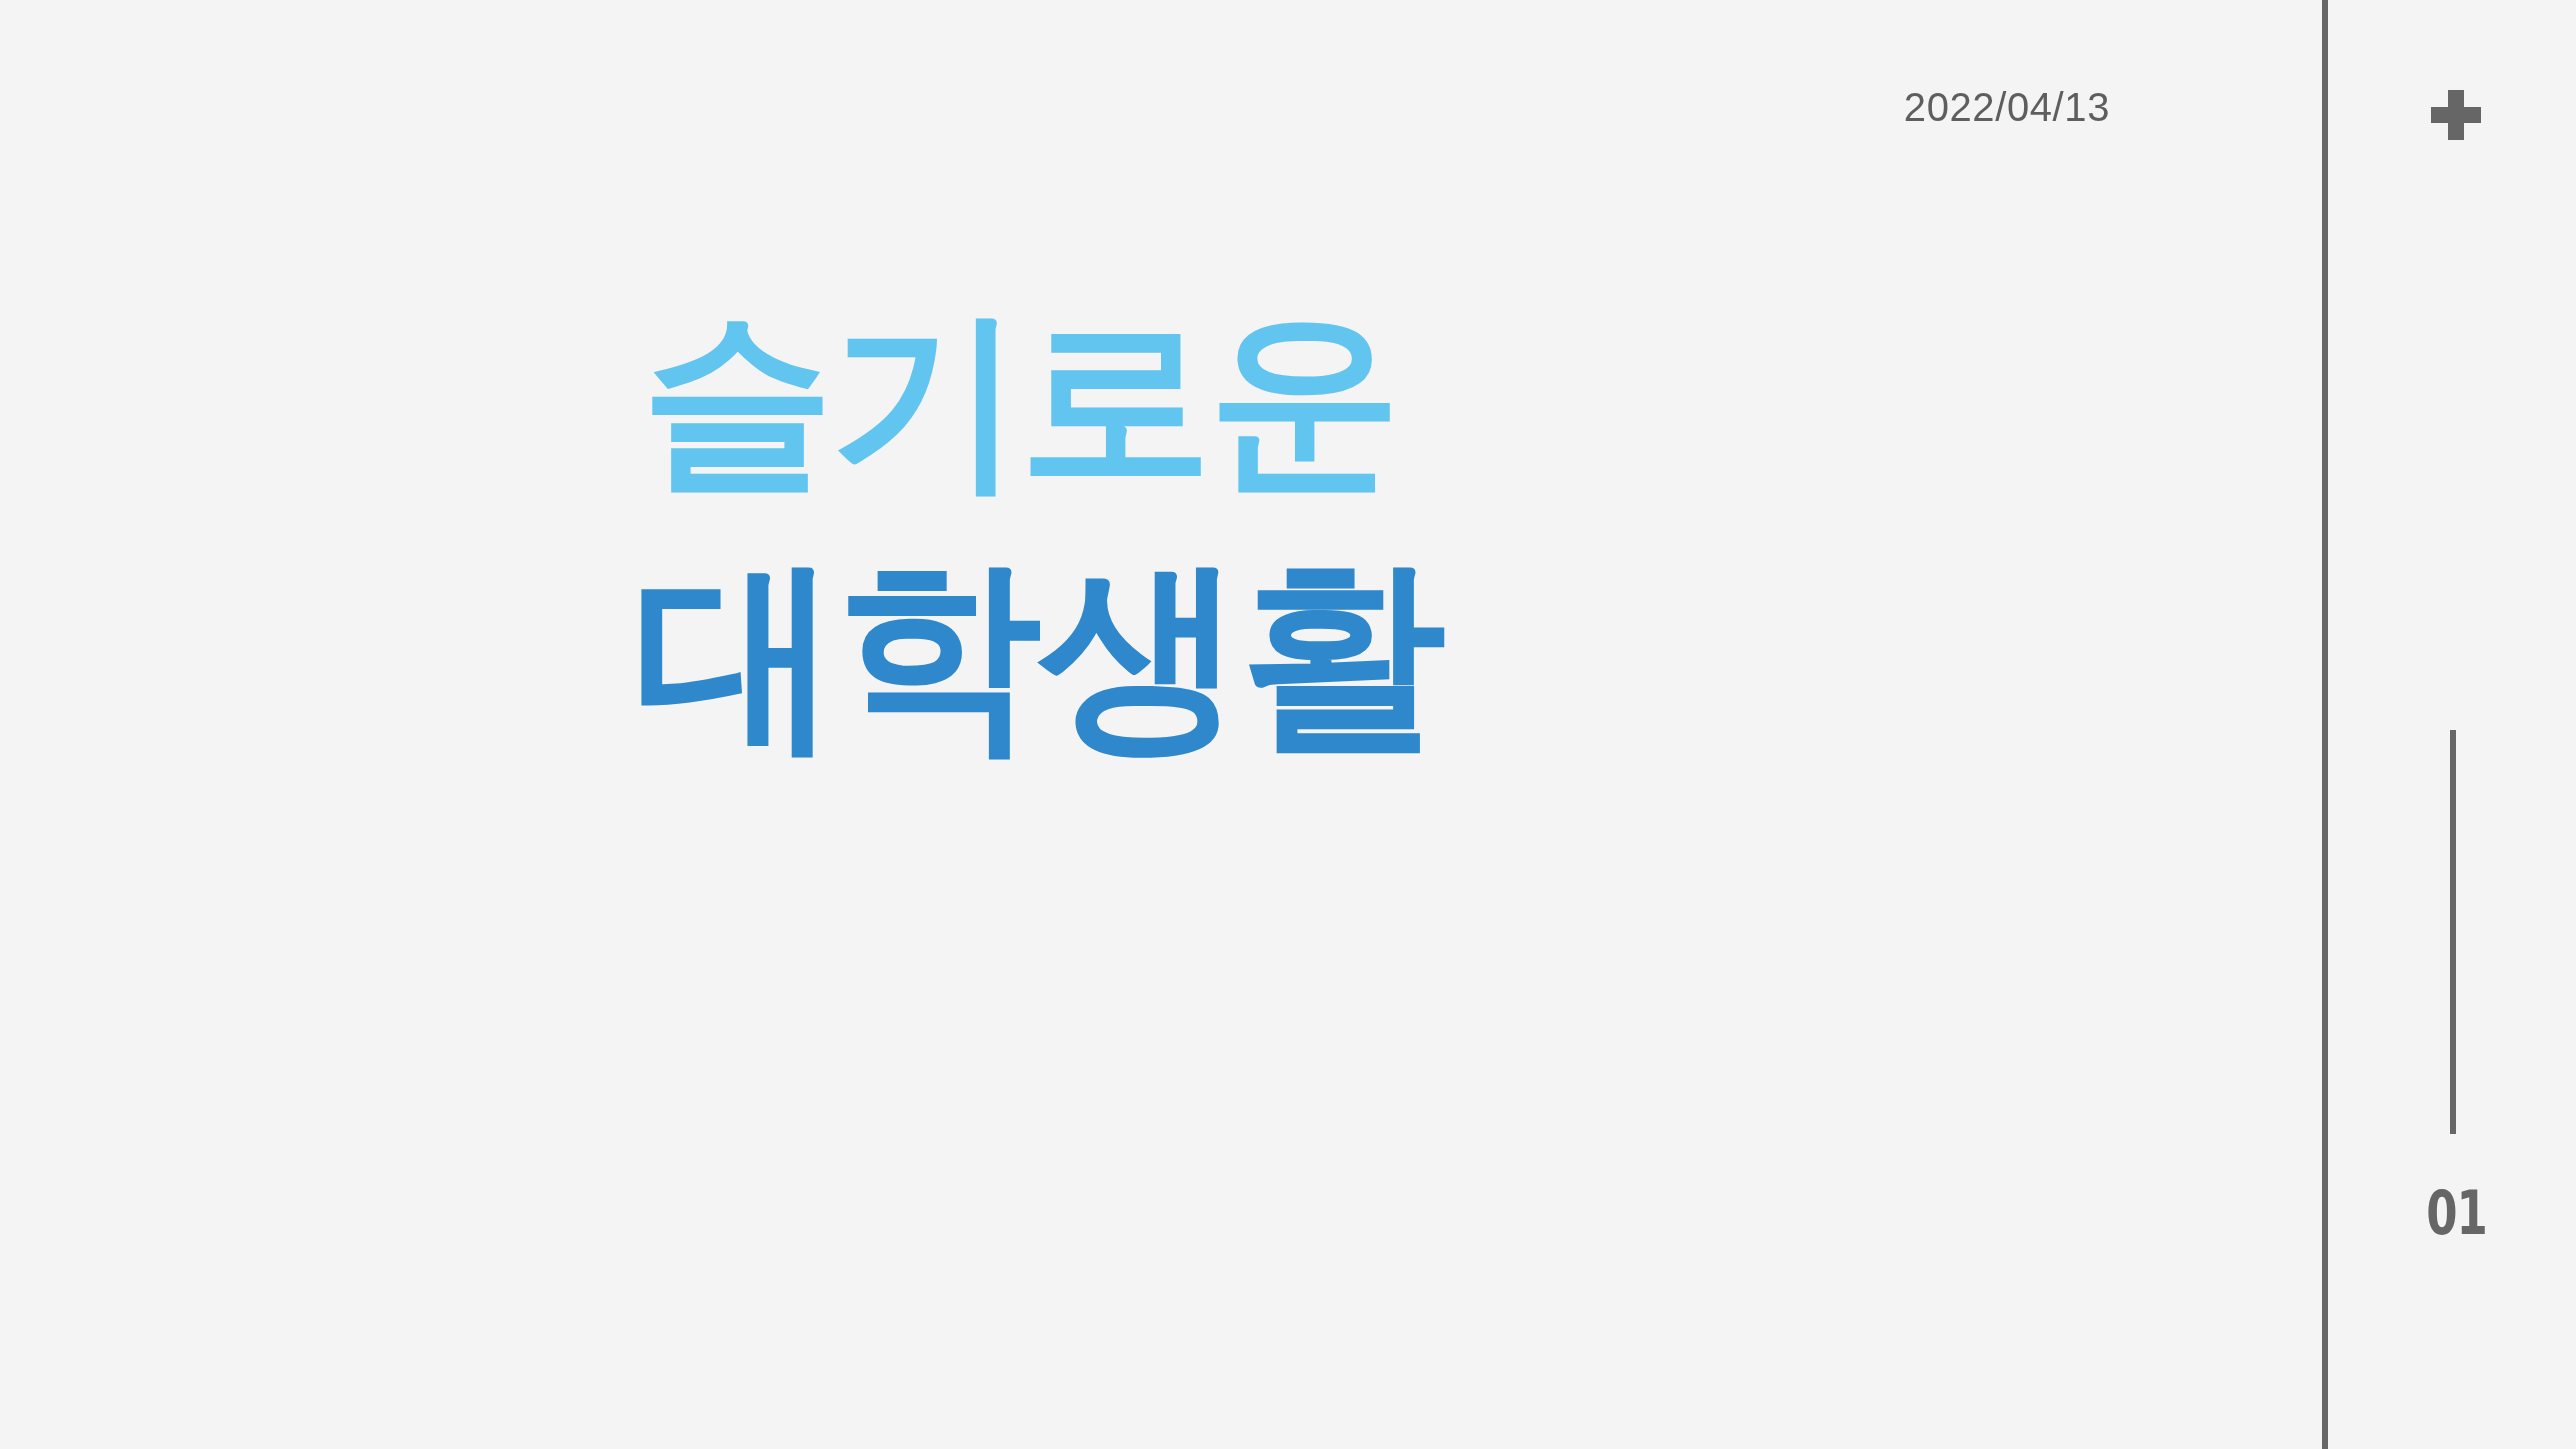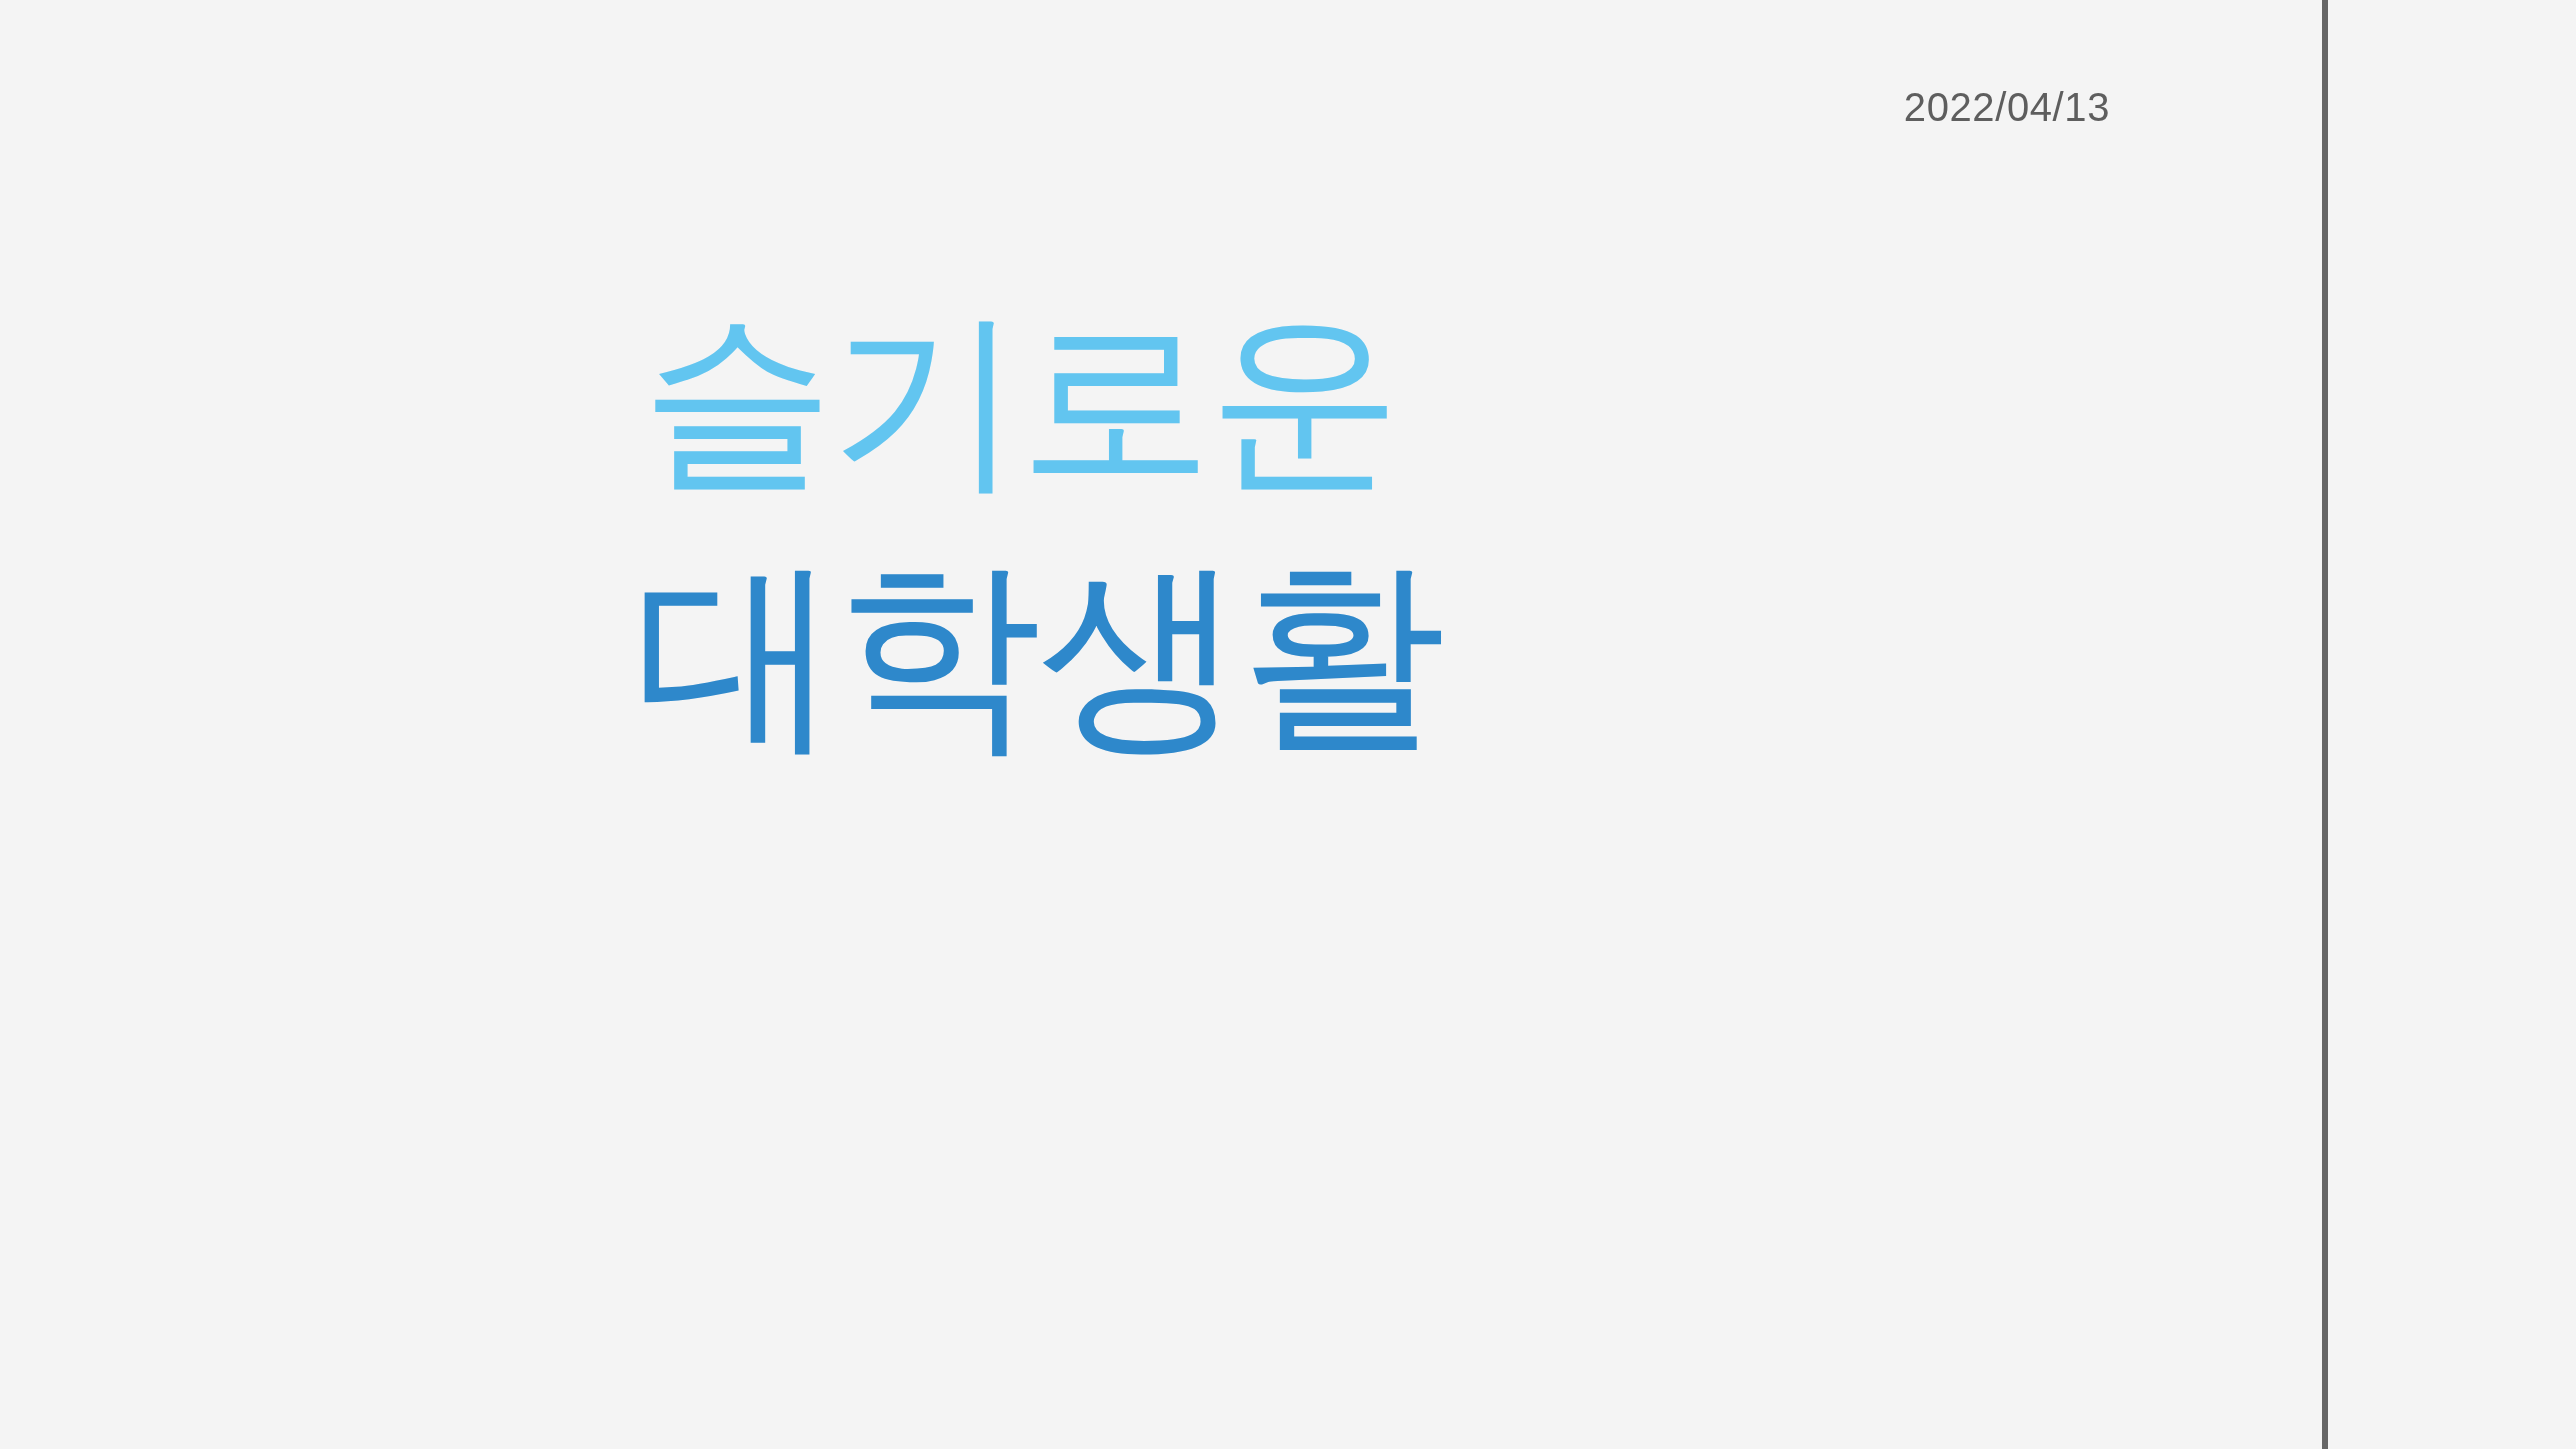--- a/index.html
+++ b/index.html
@@ -34,21 +34,21 @@
 
   
   .title-block {
     position: absolute;
     left: 0;
     top: 303px;
     width: 2318px;
   }
   .title-line {
     font-family: "DejaVu Sans", sans-serif;
-    font-weight: normal;
+    font-weight: bold;
     line-height: 1.0;
     white-space: nowrap;
     letter-spacing: -3.9px;
   }
   .title-line-1 {
     position: absolute;
     left: 641px;
     top: 0px;
     font-size: 193px;
     color: #62c5f0;
@@ -148,15 +148,20 @@
   <div class="date-label">2022/04/13</div>
 
   <div class="title-block">
     <div class="title-line title-line-1">슬기로운</div>
     <div class="title-line title-line-2">대학생활</div>
   </div>
 
 
   <div class="divider-vertical"></div>
 
+  <div class="right-rail">
+    <div class="plus-icon"></div>
+    <div class="rail-accent-line"></div>
+    <div class="slide-number">01</div>
+  </div>
 
 </div>
 
 
 </body></html>

